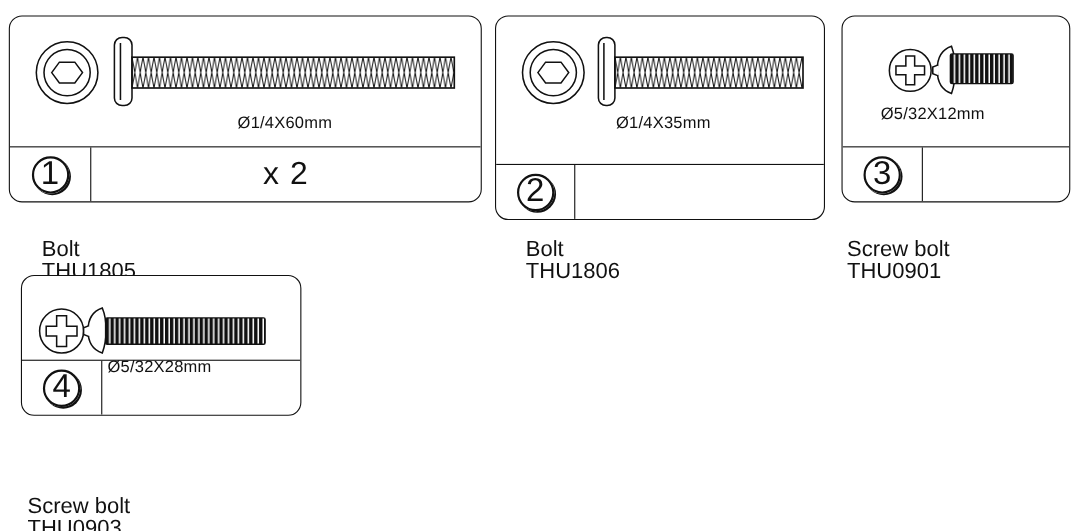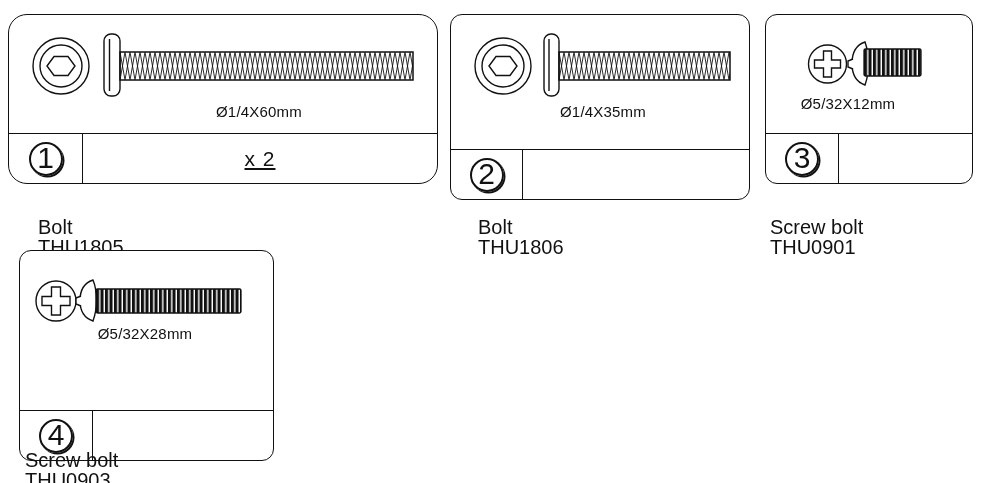--- a/index.html
+++ b/index.html
@@ -49,38 +49,37 @@
     box-shadow:1.5px 1.5px 0 #111;
     display:flex;align-items:center;justify-content:center;
     font-size:30px;
     line-height:1;
     padding-bottom:1px;
     box-sizing:border-box;
   }
   .qty-cell{
     flex:1 1 auto;
     display:flex;align-items:center;justify-content:center;
-    font-size:21px;
+    font-size:29px;
     letter-spacing:1px;
-    text-decoration:underline;
   }
   .part-label{
     position:absolute;
     font-size:20px;
     line-height:19.5px;
     white-space:nowrap;
     margin-top:24px;
   }
 </style>
 </head>
 <body>
 
 <div class="canvas">
 
-  <div class="part-box" style="left:8px;top:14px;width:430px;height:170px;border-radius:19px;">
+  <div class="part-box" style="left:8px;top:14px;width:430px;height:170px;">
     <div class="drawing">
       <svg width="427" height="120" viewBox="0 0 427 120" fill="none" stroke="#111" stroke-width="1.4">
         <defs>
           <pattern id="th1" patternUnits="userSpaceOnUse" x="111" y="37" width="5" height="28">
             <path d="M0,0 L5,28 M5,0 L0,28" stroke="#111" stroke-width="0.9" fill="none"></path>
           </pattern>
         </defs>
         <circle cx="52" cy="51" r="28"></circle>
         <circle cx="52" cy="51" r="21"></circle>
         <polygon points="38,51 45,41.5 59,41.5 66,51 59,60.5 45,60.5"></polygon>
@@ -151,21 +150,21 @@
       <div class="num-cell" style="width:73px;">
         <span class="num-circle">3</span>
       </div>
     </div>
   </div>
   <div class="part-label" style="left:770px;top:194px;">
     <div>Screw bolt</div>
     <div>THU0901</div>
   </div>
 
-  <div class="part-box" style="left:19px;top:250px;width:255px;height:211px;">
+  <div class="part-box" style="left:19px;top:250px;width:255px;height:128px;">
     <div class="drawing">
       <svg width="252" height="121" viewBox="0 0 252 121" fill="none" stroke="#111" stroke-width="1.4">
         <defs>
           <pattern id="st4" patternUnits="userSpaceOnUse" x="76" y="38" width="4.5" height="24">
             <rect width="4.5" height="24" fill="#111" stroke="none"></rect>
             <rect x="3.1" width="1.4" height="24" fill="#fff" stroke="none"></rect>
           </pattern>
         </defs>
         <circle cx="36" cy="50" r="20"></circle>
         <path d="M31.5,36 H40.5 V45.5 H50 V54.5 H40.5 V64 H31.5 V54.5 H22 V45.5 H31.5 Z"></path>

